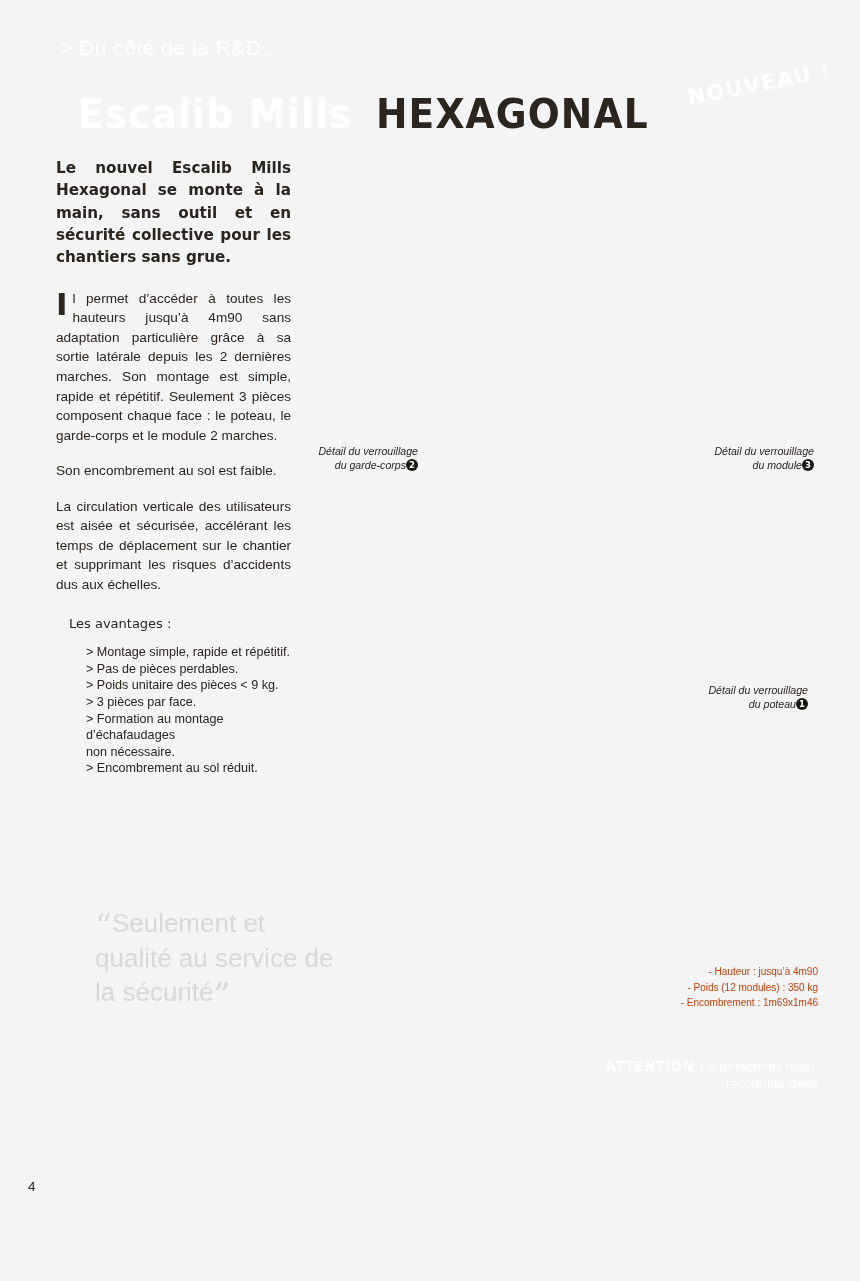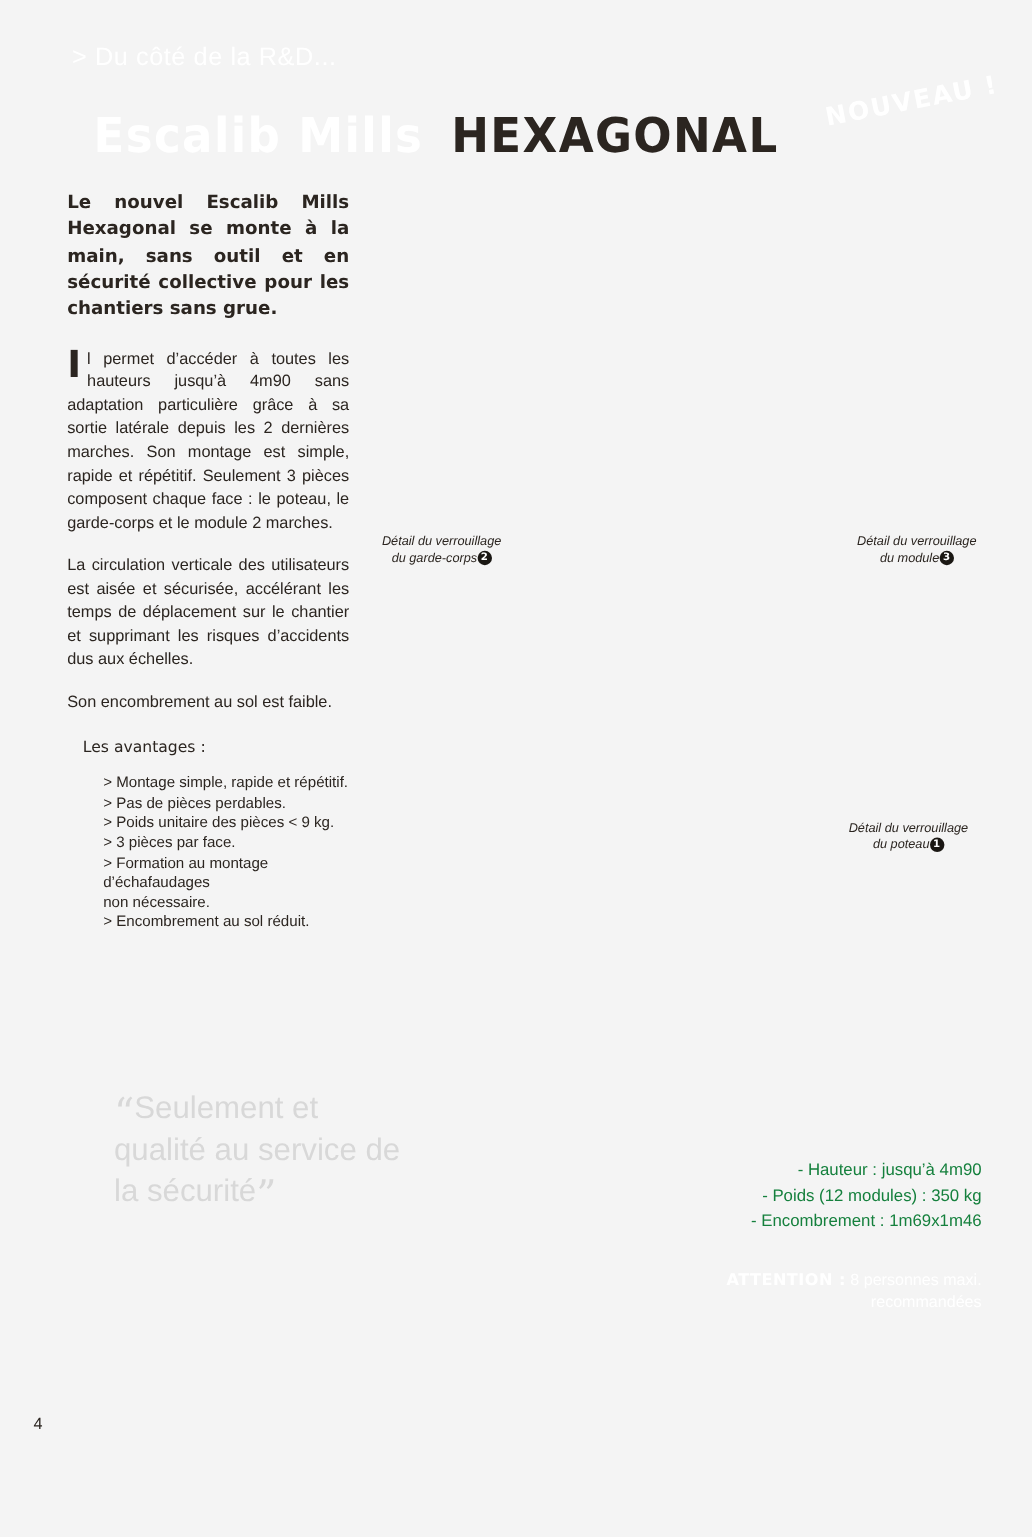--- a/index.html
+++ b/index.html
@@ -133,21 +133,21 @@
     white-space: pre-line;
   }
 
   
   .caption {
     position: absolute;
     font-style: italic;
     font-size: 10.6px;
     line-height: 1.28;
     color: #2b2520;
-    text-align: center;
+    text-align: right;
     white-space: nowrap;
   }
   .caption .line2 {
     display: inline-flex;
     align-items: center;
     gap: 0;
   }
   .badge {
     display: inline-flex;
     align-items: center;
@@ -187,23 +187,23 @@
     vertical-align: -6px;
     color: #d8d8d8;
   }
 
   
   .specs {
     position: absolute;
     right: 42px;
     top: 964px;
     text-align: right;
-    font-size: 14px;
+    font-size: 10px;
     line-height: 1.55;
-    color: #15803d;
+    color: #c2410c;
   }
 
   
   .attention {
     position: absolute;
     right: 42px;
     top: 1058px;
     width: 250px;
     text-align: right;
     font-size: 13.4px;
@@ -239,22 +239,22 @@
 
   <div class="nouveau">NOUVEAU !</div>
 
   <div class="col-left">
     <p class="lead">Le nouvel Escalib Mills Hexagonal se monte à la main, sans outil et en sécurité collective pour les chantiers sans grue.</p>
 
     <p class="body-p dropcap-wrap">
       <span class="dropcap">I</span><span>l permet d’accéder à toutes les hauteurs jusqu’à 4m90 sans adaptation particulière grâce à sa sortie latérale depuis les 2 dernières marches. Son montage est simple, rapide et répétitif. Seulement 3 pièces composent chaque face : le poteau, le garde-corps et le module 2 marches.</span>
     </p>
 
+    <p class="body-p">Son encombrement au sol est faible.</p>
     <p class="body-p">La circulation verticale des utilisateurs est aisée et sécurisée, accélérant les temps de déplacement sur le chantier et supprimant les risques d’accidents dus aux échelles.</p>
-    <p class="body-p">Son encombrement au sol est faible.</p>
   </div>
 
   <div class="advantages">
     <h3>Les avantages :</h3>
     <ul>
       <li>&gt; Montage simple, rapide et répétitif.</li>
       <li>&gt; Pas de pièces perdables.</li>
       <li>&gt; Poids unitaire des pièces &lt; 9 kg.</li>
       <li>&gt; 3 pièces par face.</li>
       <li>&gt; Formation au montage d’échafaudages

